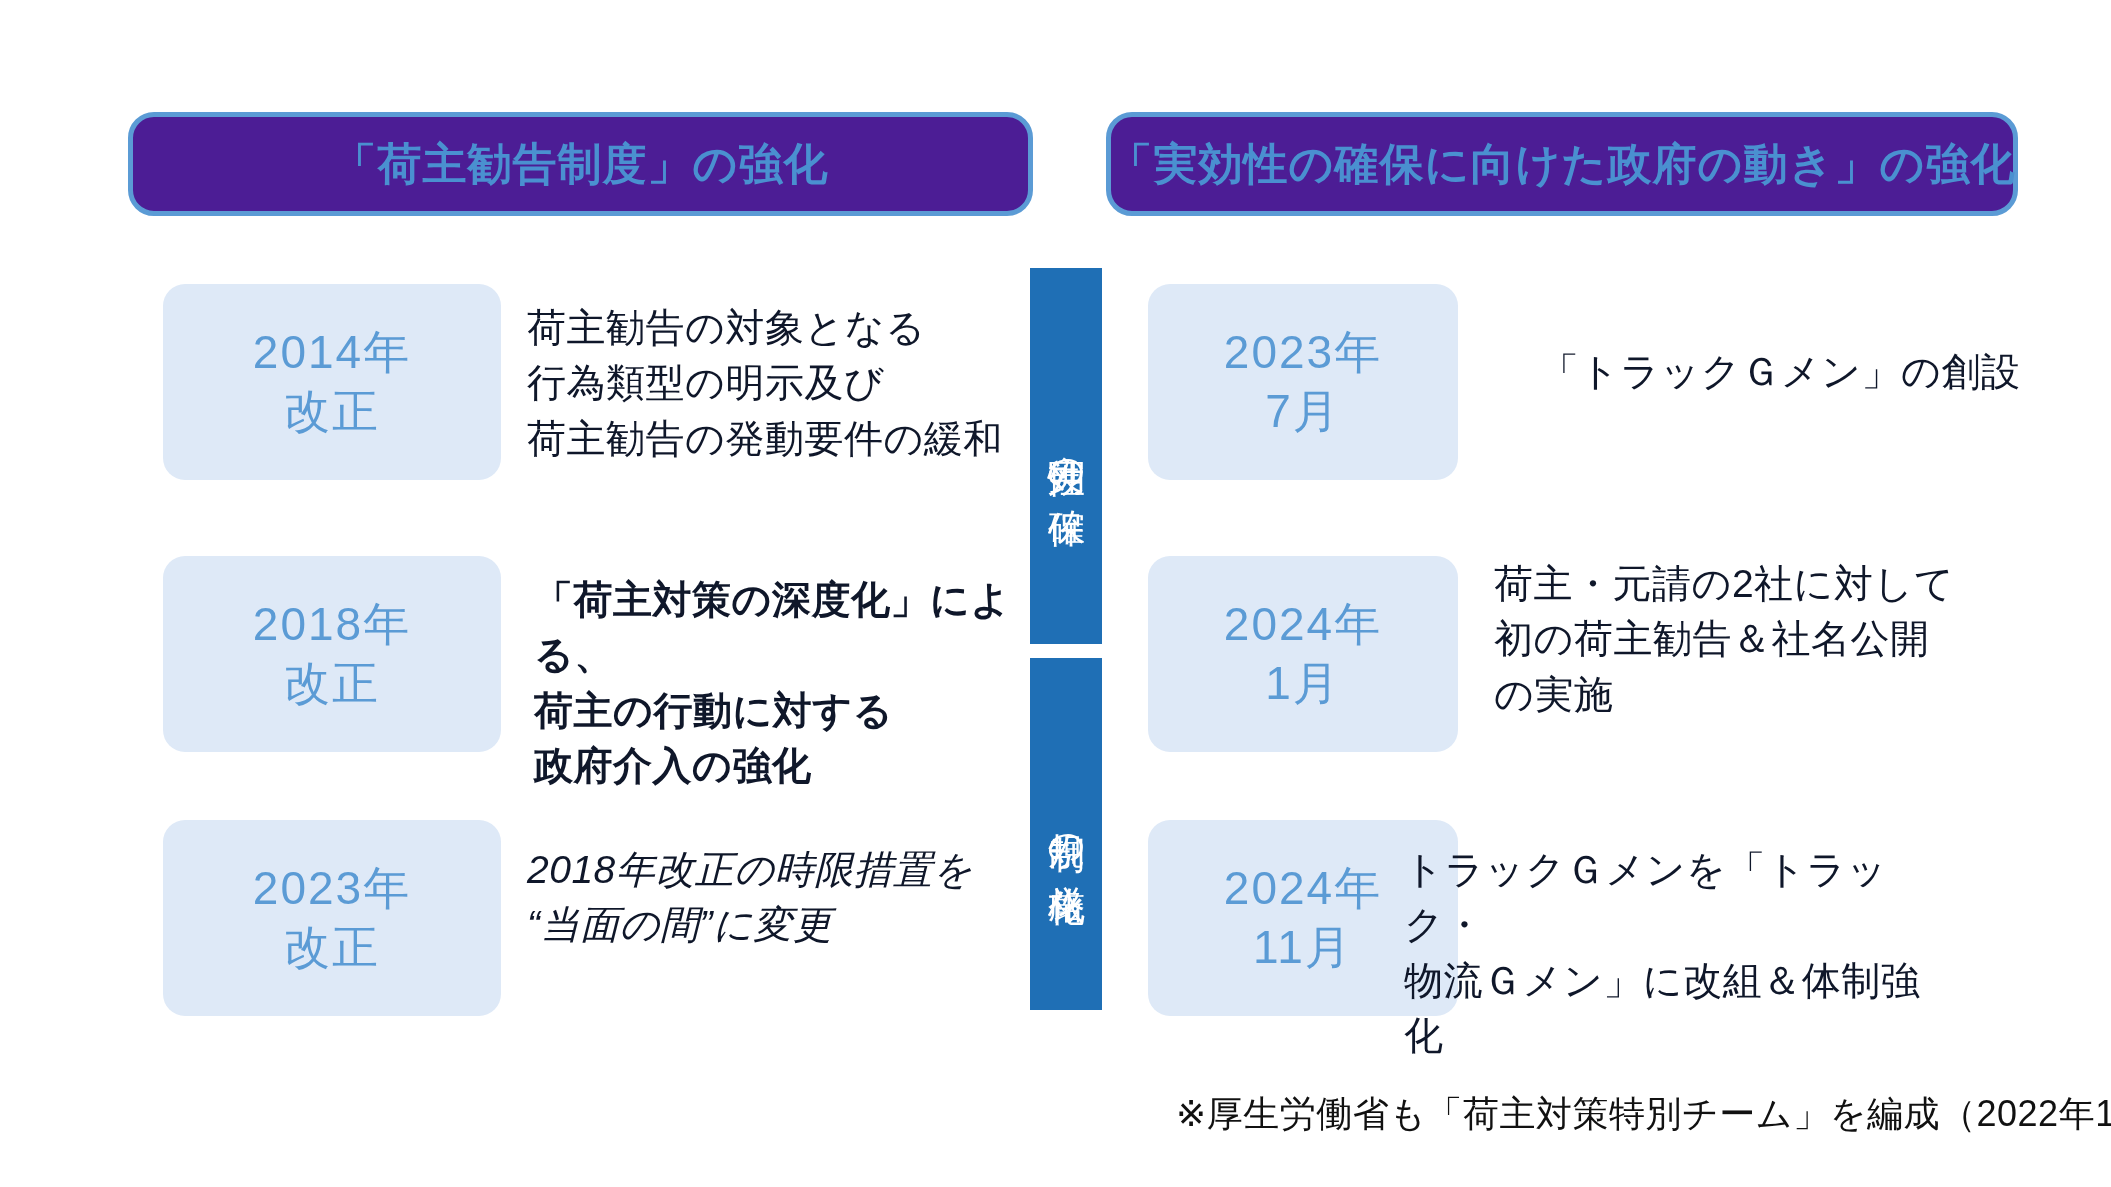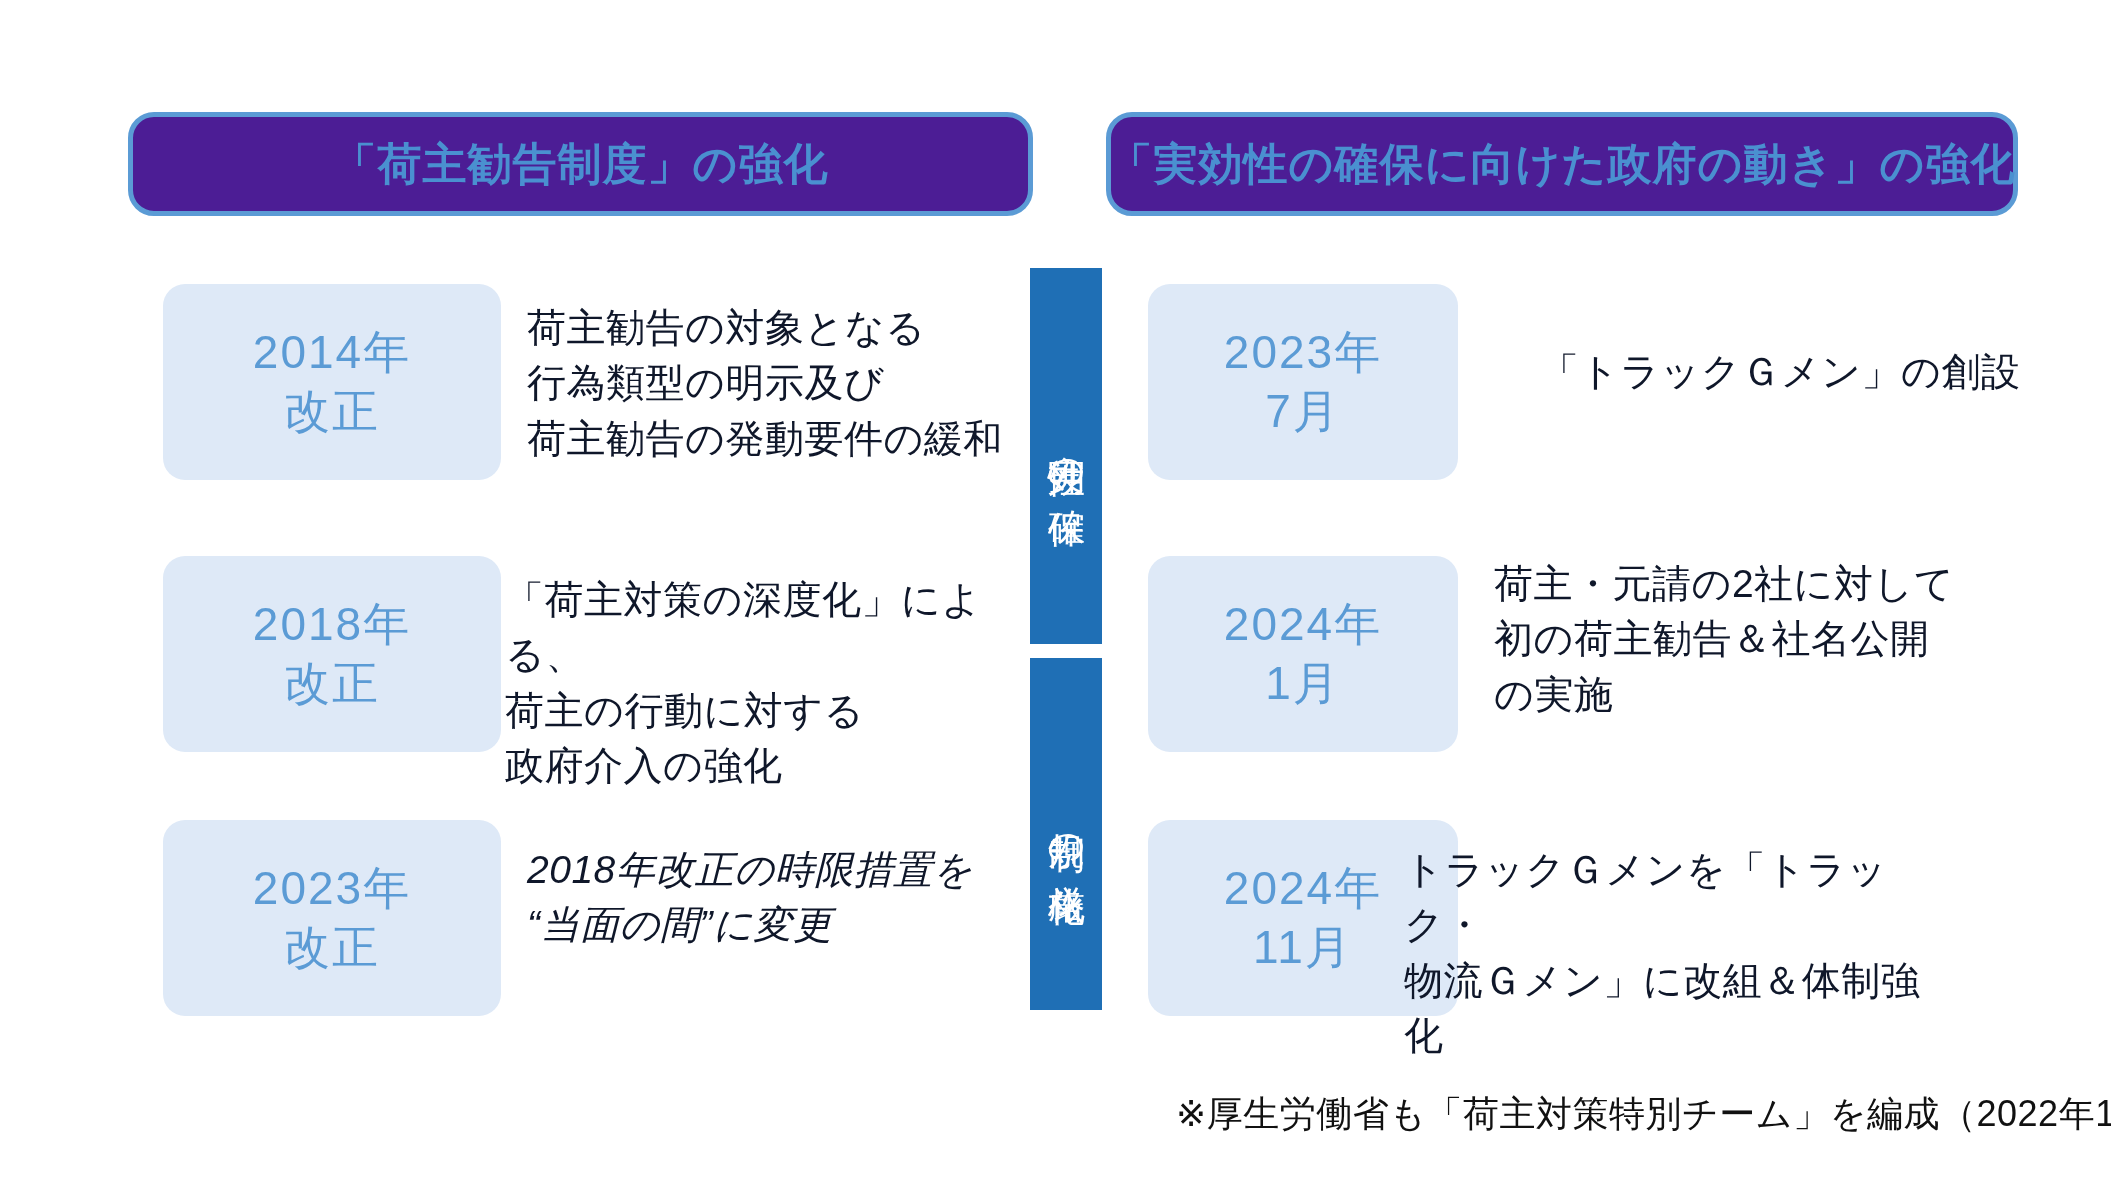--- a/index.html
+++ b/index.html
@@ -79,21 +79,21 @@
     letter-spacing:0.5px;
     white-space:nowrap;
     font-weight:500;
   }
 
   
   #chip-l1{left:163px;top:284px;width:338px;height:196px;}
   #chip-l2{left:163px;top:556px;width:338px;height:196px;}
   #chip-l3{left:163px;top:820px;width:338px;height:196px;}
   #desc-l1{left:527px;top:300px;width:480px;}
-  #desc-l2{left:505px;top:572px;width:500px;}
+  #desc-l2{left:534px;top:572px;width:500px;font-weight:bold;}
   #desc-l3{left:527px;top:842px;width:490px;font-style:italic;}
 
   
   #vbar-1{left:1030px;top:268px;width:72px;height:376px;}
   #vbar-2{left:1030px;top:658px;width:72px;height:352px;}
 
   
   #chip-r1{left:1148px;top:284px;width:310px;height:196px;}
   #chip-r2{left:1148px;top:556px;width:310px;height:196px;}
   #chip-r3{left:1148px;top:820px;width:310px;height:196px;}

